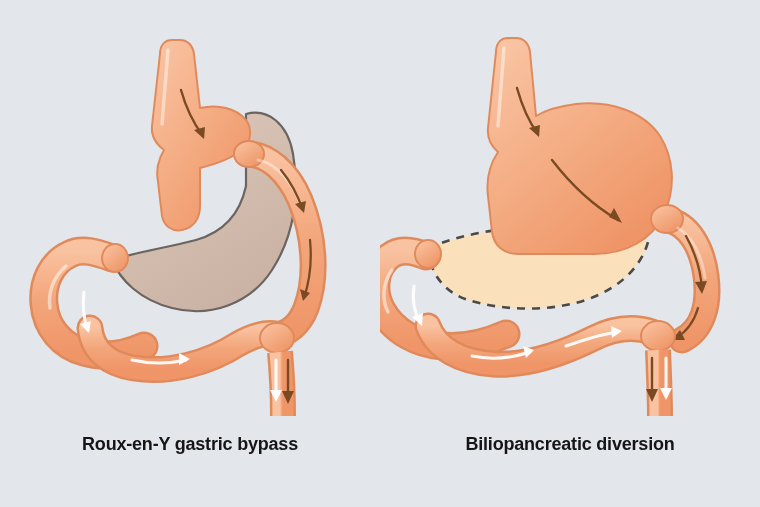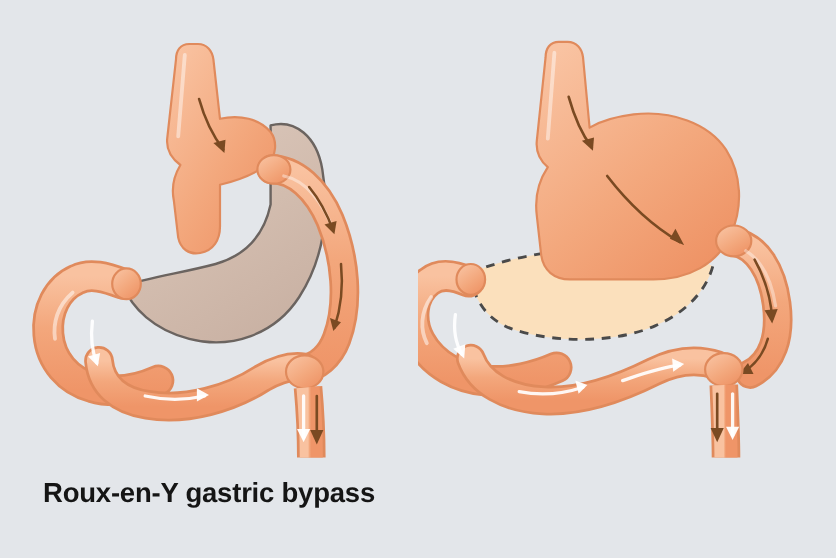--- a/index.html
+++ b/index.html
@@ -35,21 +35,21 @@
     width: 380px;
     height: 410px;
     display: block;
   }
   .panel-caption {
     position: absolute;
     top: 434px;
     left: 0;
     width: 380px;
     text-align: center;
-    font-size: 25px;
+    font-size: 18px;
     font-weight: bold;
     color: #151515;
     letter-spacing: -0.2px;
     font-family: "Liberation Sans", sans-serif;
     white-space: nowrap;
   }
 </style>
 </head>
 <body>
 
@@ -288,15 +288,16 @@
 
       <g>
         <path d="M 272,350 C 272,366 272,378 272,388" stroke="#7a4a22" stroke-width="2.4" fill="none" stroke-linecap="round"></path>
         <path d="M 272,394 L 266,381 L 278,381 Z" fill="#7a4a22"></path>
 
         <path d="M 286,350 C 286,366 286,378 286,388" stroke="#ffffff" stroke-width="3" fill="none" opacity="0.92" stroke-linecap="round"></path>
         <path d="M 286,392 L 280,380 L 292,380 Z" fill="#ffffff" opacity="0.95"></path>
       </g>
     </svg>
 
+    <div class="panel-caption">Biliopancreatic diversion</div>
   </div>
 
 </div>
 
 </body></html>

